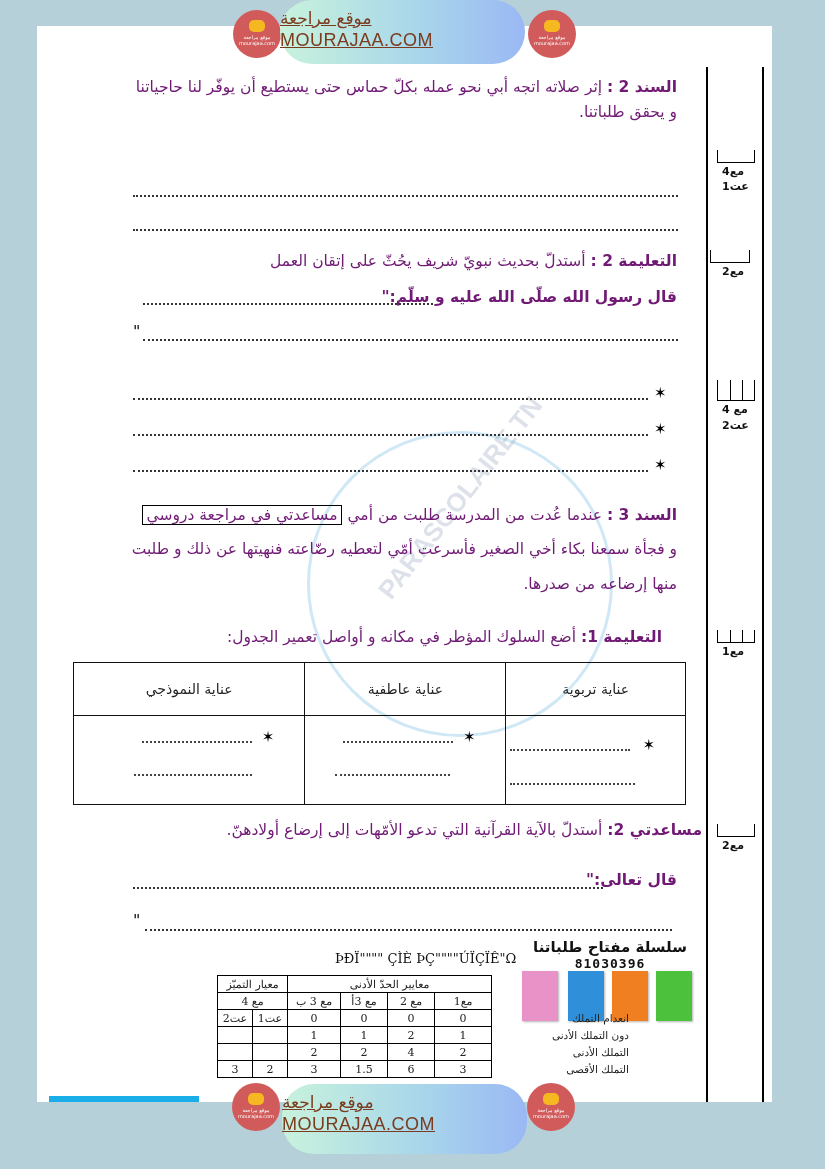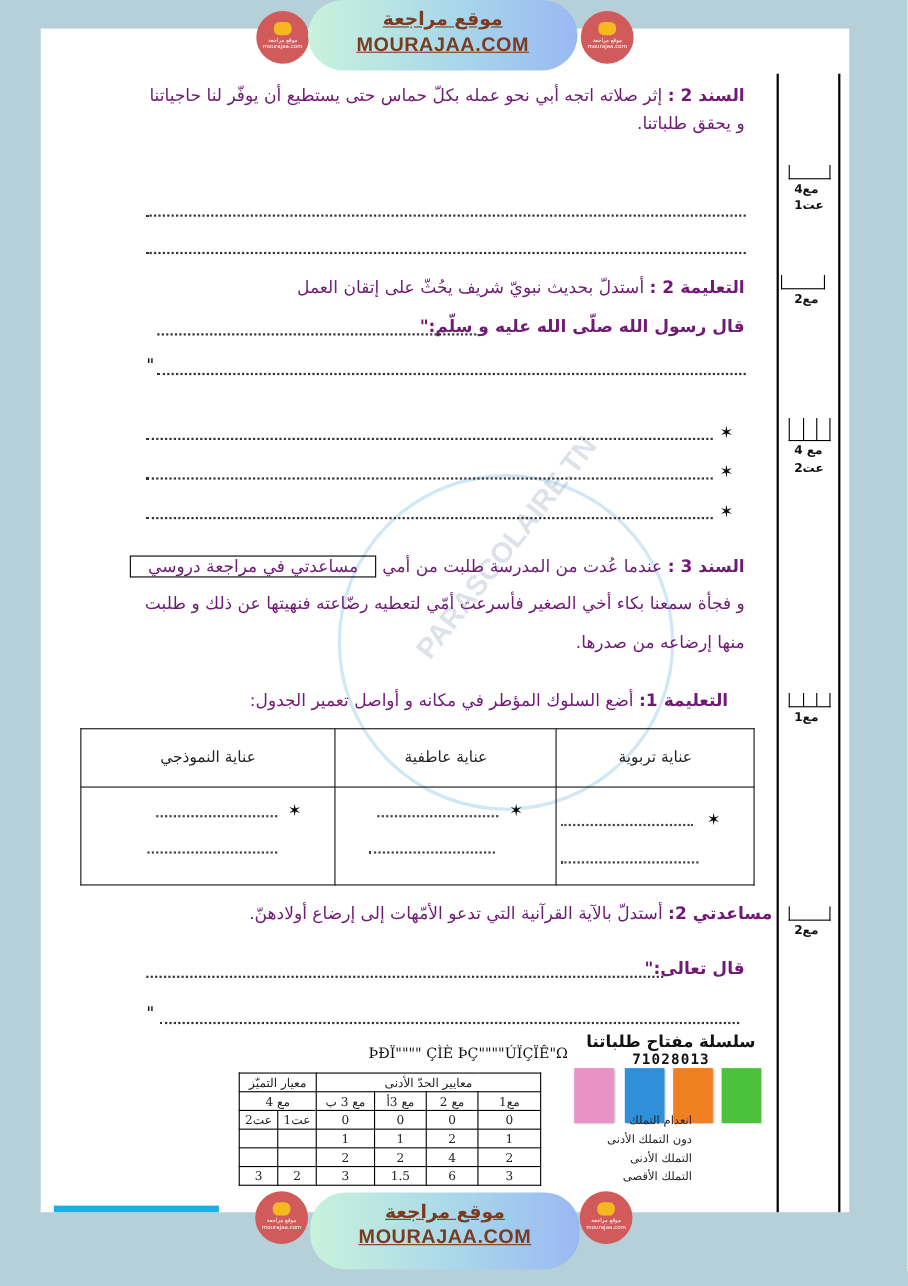--- a/index.html
+++ b/index.html
@@ -19,36 +19,36 @@
     position:absolute; height:0; border-bottom:2px dotted #333;
   }
   .star { position:absolute; font-size:15px; color:#000; }
   .quote { position:absolute; font-size:16px; color:#111; }
   
   .mcol { position:absolute; left:669px; top:41px; width:54px; height:1035px;
           border-left:2px solid #000; border-right:2px solid #000; }
   .tick { position:absolute; height:12px; border:1.5px solid #000; border-top:none; }
   .tick .sep { position:absolute; top:0; bottom:0; width:0; border-left:1.5px solid #000; }
   .mlabel { position:absolute; font-size:11px; font-weight:bold; color:#111; direction:rtl; white-space:nowrap; }
-  .boxed { border:1.5px solid #000; padding:0 16px; }
+  .boxed { border:1.5px solid #000; padding:0 4px; }
   
   table.care { position:absolute; left:36px; top:636px; width:613px; border-collapse:collapse; direction:rtl; }
   table.care td { border:1.5px solid #111; vertical-align:top; font-size:14px; color:#222; }
   table.care .hd td { height:50px; text-align:center; vertical-align:middle; }
   table.care .bd td { height:86px; position:relative; }
   .cellline { position:absolute; border-bottom:2px dotted #444; height:0; }
   
   table.grade { position:absolute; left:180px; top:949px; border-collapse:collapse; direction:rtl; font-family:"DejaVu Serif", serif; }
   table.grade td { border:1px solid #000; font-size:11px; text-align:center; height:16px; padding:0 2px; color:#222; }
   table.grade td.lbl { border:none; text-align:right; width:135px; font-size:10.5px; }
   
   .banner {
     position:absolute; width:245px; height:64px; border-radius:32px;
     background:linear-gradient(90deg,#c8f2dc 0%,#a9d7ea 55%,#9ab8f4 100%);
-    text-align:center; color:#7a3b1e; font-weight:bold;
+    text-align:left; color:#7a3b1e; font-weight:normal;
   }
   .banner .ar { font-size:17px; text-decoration:underline; margin-top:8px; direction:rtl; }
   .banner .en { font-size:18px; text-decoration:underline; font-family:"Liberation Sans", sans-serif; margin-top:2px; letter-spacing:0.5px;}
   .badge {
     position:absolute; width:48px; height:48px; border-radius:50%;
     background:#d15b5b; text-align:center; color:#fff;
   }
   .badge .logo { width:16px; height:12px; border-radius:5px; background:#f5b820; margin:10px auto 2px; }
   .badge .t { font-size:5px; line-height:6px; }
   
@@ -165,21 +165,21 @@
       <span class="sep" style="left:12px;"></span>
         <span class="sep" style="left:24px;"></span>
     </div>
     <div class="mlabel" style="left:14px; top:578px;">مع1</div>
 
     <div class="tick" style="left:9px; top:757px; width:36px;"></div>
     <div class="mlabel" style="left:14px; top:772px;">مع2</div>
   </div>
 
   <div class="promo-title" style="left:483px; top:912px;">سلسلة مفتاح طلباتنا</div>
-  <div class="promo-phone" style="left:483px; top:930px;">71028013</div>
+  <div class="promo-phone" style="left:483px; top:930px;">81030396</div>
   <div class="garbled" style="left:298px; top:925px;">ÞÐÏ"""" ÇÌÈ ÞÇ""""ÚÏÇÏÊ"Ω</div>
   <div class="bookrow" style="left:483px; top:942px;">
     <div class="book" style="left:2px; background:#e892c8;"></div>
     <div class="book" style="left:48px; background:#2f8fd8;"></div>
     <div class="book" style="left:92px; background:#f07f22;"></div>
     <div class="book" style="left:136px; background:#4cc23c;"></div>
   </div>
 
   <table class="grade" style="left:180px; top:949px;">
     <tbody>

